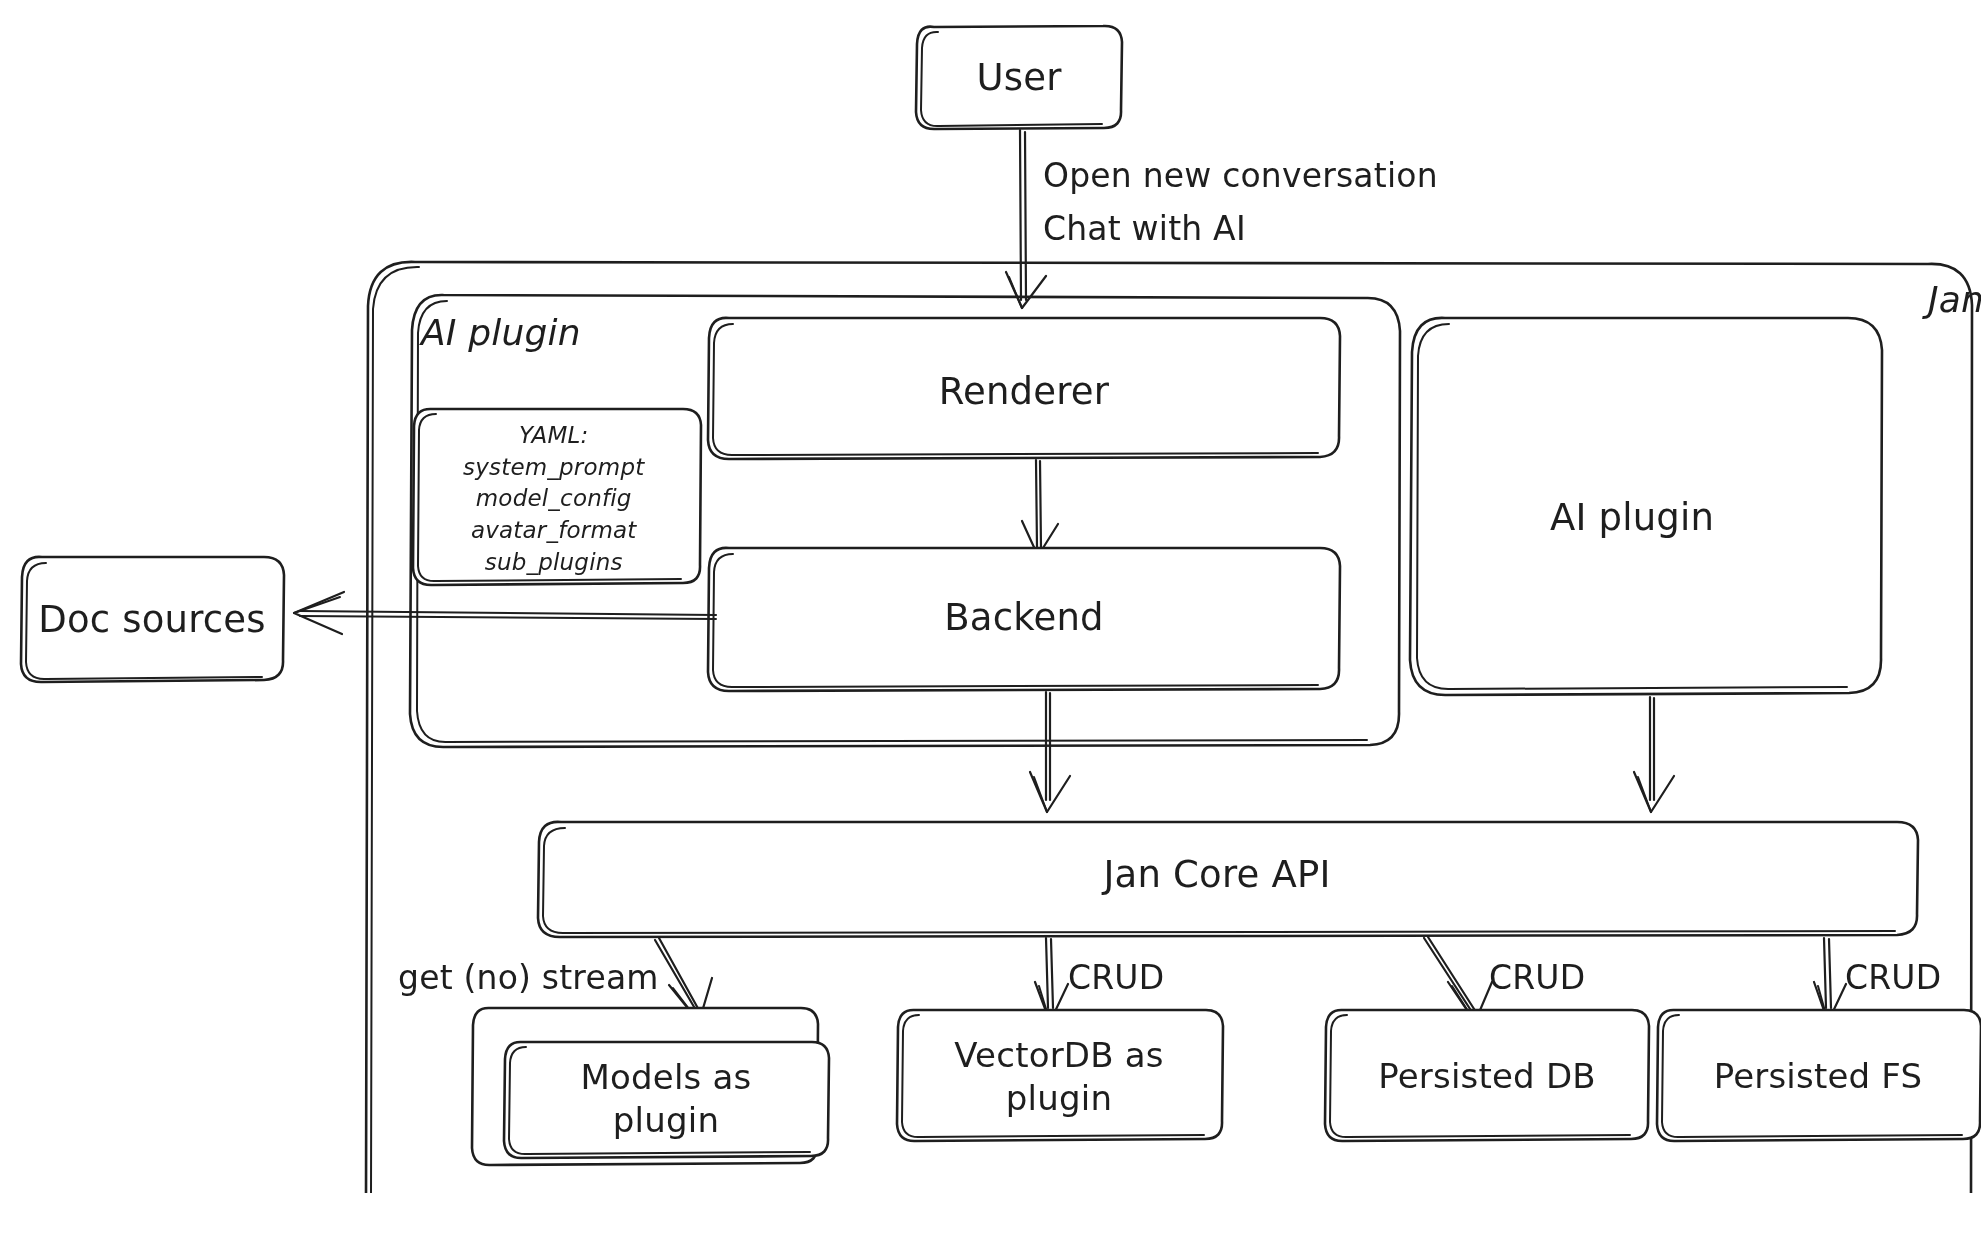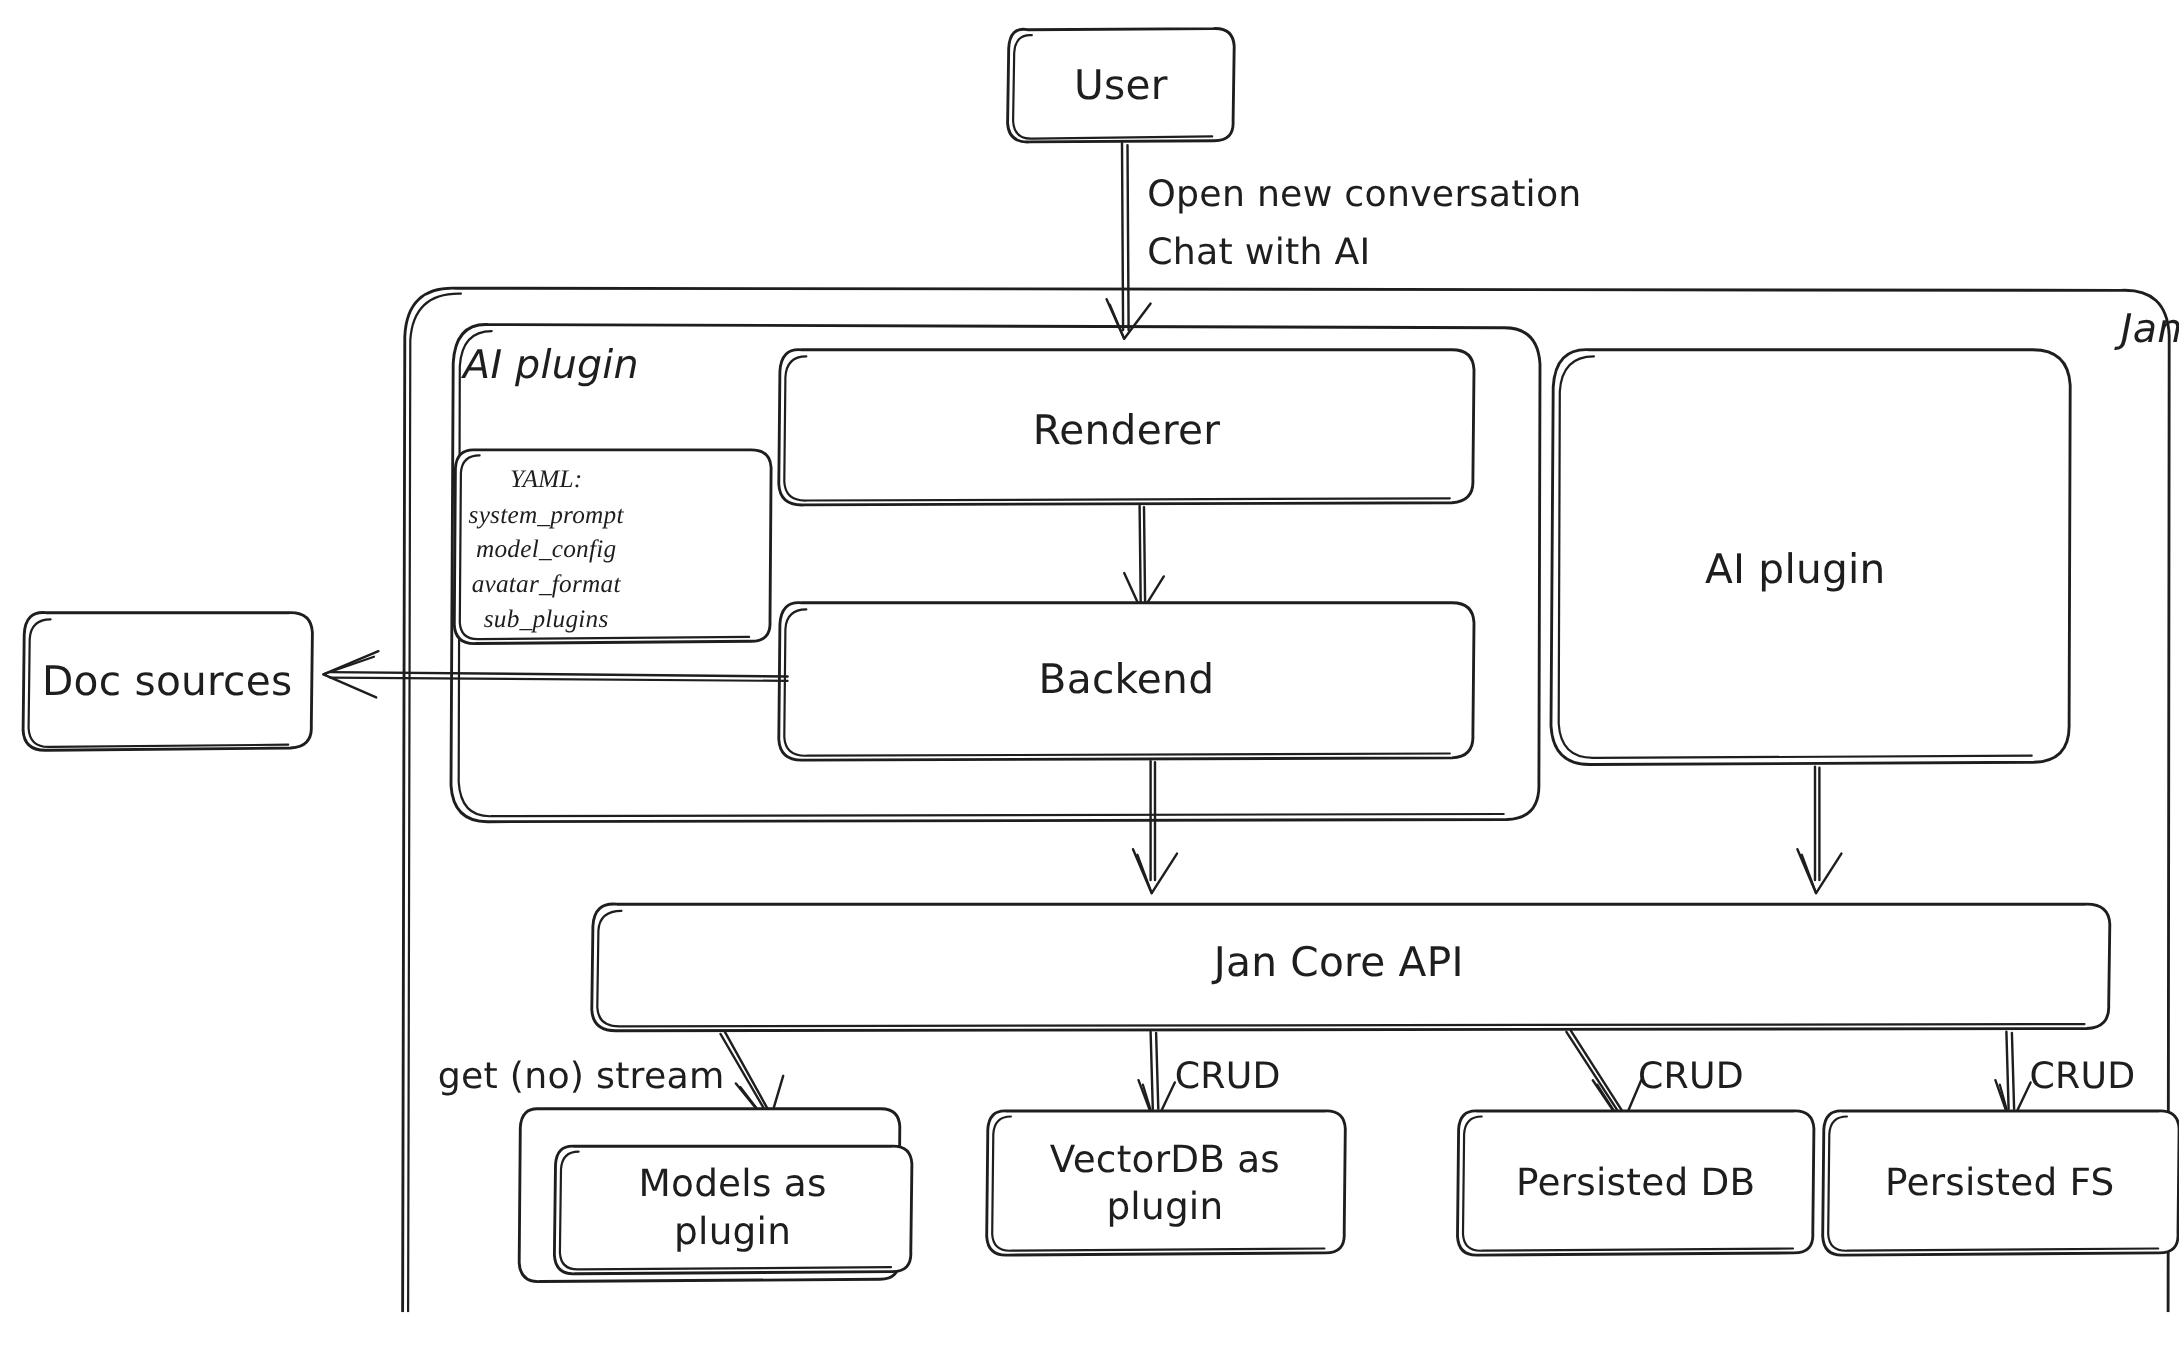--- a/index.html
+++ b/index.html
@@ -212,21 +212,21 @@
   <div class="lbl lft t-edge" style="left:1043px; top:155px;">Open new conversation</div>
 
   <div class="lbl lft t-edge" style="left:1043px; top:208px;">Chat with AI</div>
 
   <div class="lbl lft t-group" style="left:421px; top:310px;">AI plugin</div>
 
   <div class="lbl lft t-group" style="left:1884px; top:277px;margin-left:44px;">Jan</div>
 
   <div class="lbl ctr t-node" style="left:1024px; top:392px;">Renderer</div>
 
-  <div class="lbl lft t-yaml" style="left:426px; top:420px;font-family:Liberation Serif, serif;">YAML:
+  <div class="lbl lft t-yaml" style="left:463px; top:420px;">YAML:
 system_prompt
 model_config
 avatar_format
 sub_plugins</div>
 
   <div class="lbl ctr t-node" style="left:1024px; top:618px;">Backend</div>
 
   <div class="lbl ctr t-node" style="left:1632px; top:518px;">AI plugin</div>
 
   <div class="lbl ctr t-node" style="left:152px; top:620px;">Doc sources</div>

